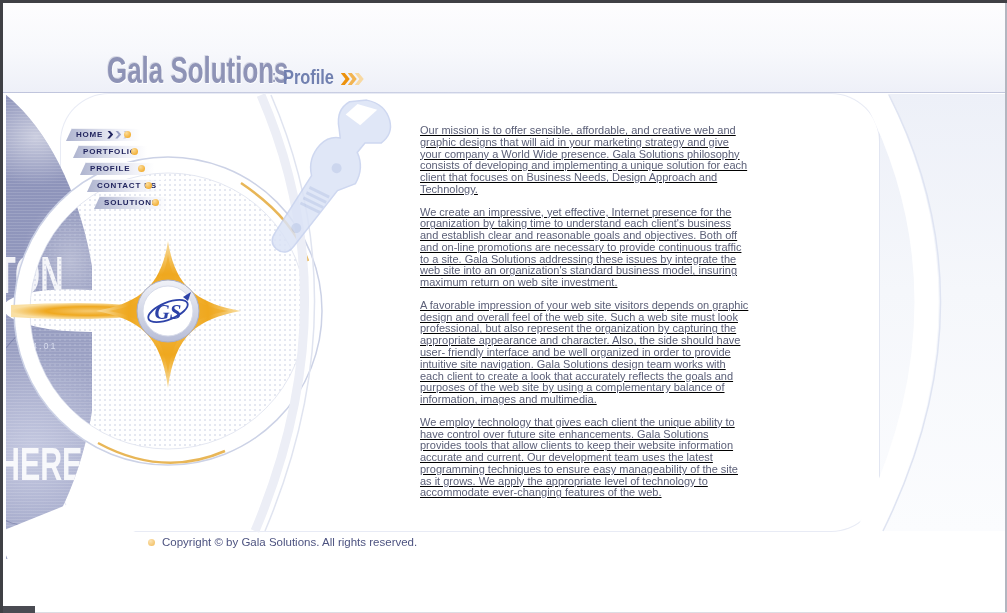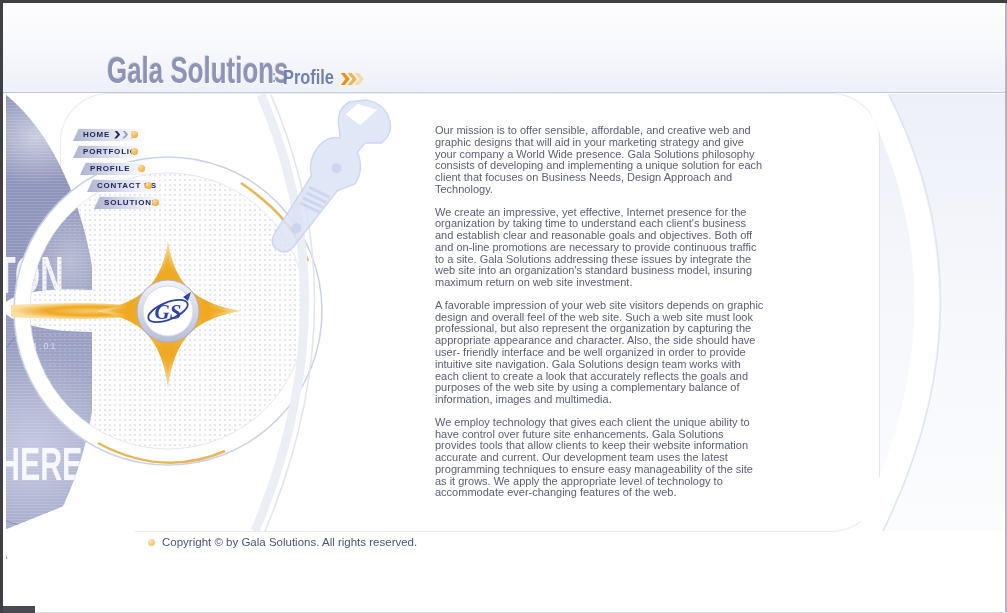--- a/index.html
+++ b/index.html
@@ -80,21 +80,21 @@
     font-size:8px; font-weight:bold; letter-spacing:0.8px; color:#23265f; white-space:nowrap;
   }
   .nav-chev { display:inline-block; width:6px; height:8px; margin-left:2px;
     clip-path:polygon(0 0, 40% 0, 100% 50%, 40% 100%, 0 100%, 55% 50%); }
   .nav-chev.n1 { background:#23265f; margin-left:4px; }
   .nav-chev.n2 { background:#9aa0c4; }
   .nav-chev.n3 { background:#c9cddf; }
   .nav-dot { position:absolute; left:58px; top:3px; width:7px; height:7px; border-radius:50%;
     background:radial-gradient(circle at 35% 30%, #fbdc9b, #f2ab2b 80%); }
   
-  .content { position:absolute; left:432px; top:122px; width:331px; z-index:5; }
+  .content { position:absolute; left:417px; top:122px; width:331px; z-index:5;text-decoration:underline; }
   .content p {
     font-size:11px; line-height:1.07; color:#5c6078; margin:0 0 11px 0;
   }
   
   .footer { position:absolute; left:101px; top:533px; display:flex; align-items:center; z-index:5;padding-left:44px; }
   .footer-dot { width:7px; height:7px; border-radius:50%; margin-right:7px;
     background:radial-gradient(circle at 35% 30%, #fbe3b4, #f3c269 80%); }
   .footer-text { font-size:11.5px; color:#4d5380; }
   
   .deco { position:absolute; left:0; top:0; width:1007px; height:613px; z-index:3; pointer-events:none; }
@@ -187,21 +187,21 @@
       <div class="chev-group">
         <span class="chev c1"></span>
           <span class="chev c2"></span>
           <span class="chev c3"></span>
       </div>
     </div>
   </div>
   <div class="top-rule"></div>
 
   <nav class="nav" id="nav">
-      <div class="nav-item" style="left: 70px; top: 125px; align-items: center;">
+      <div class="nav-item" style="left: 63px; top: 125px; align-items: center;">
         <span class="nav-label">HOME</span>
         <span class="nav-chev n1"></span>
         <span class="nav-chev n2"></span>
         <span class="nav-chev n3"></span>
         <span class="nav-dot"></span>
       </div>
       <div class="nav-item" style="left: 70px; top: 142px;">
         <span class="nav-label">PORTFOLIO</span>
         <span class="nav-dot"></span>
       </div>

